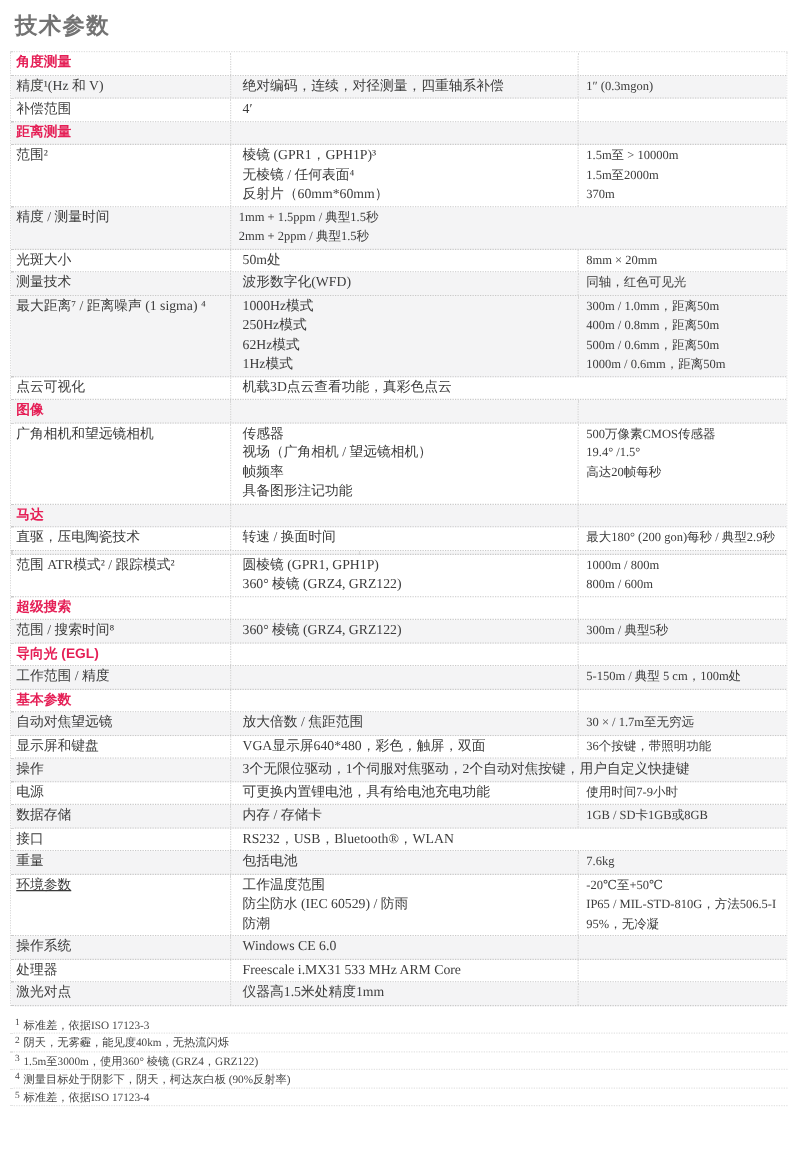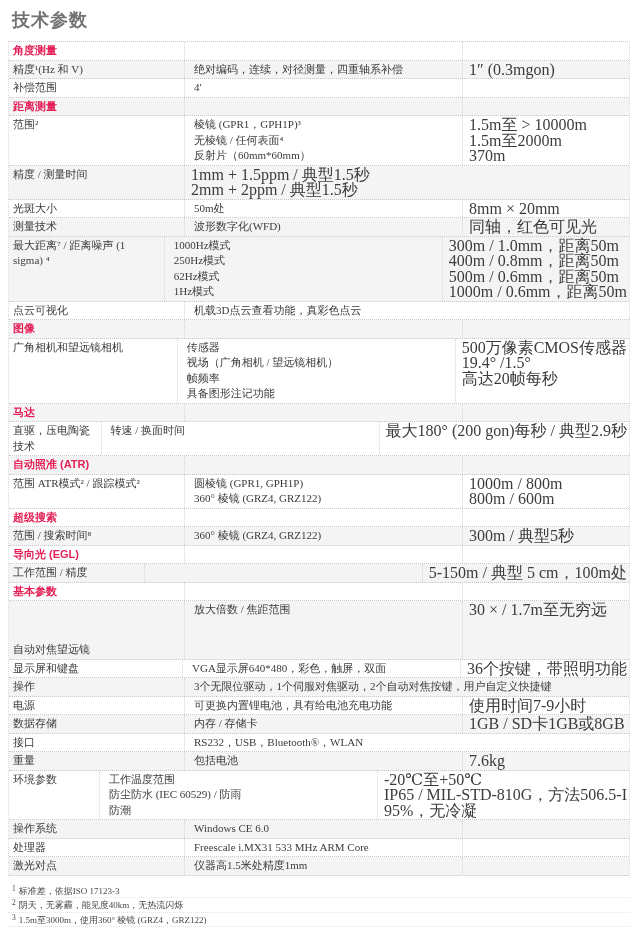--- a/index.html
+++ b/index.html
@@ -43,21 +43,21 @@
     width:278px; box-sizing:border-box;
     border-left:1px dotted #d7d7d7;
     padding:1px 4px 1px 9px;
     font-size:11px; line-height:15.5px;
   }
   .mid.span { width:auto; flex:1; }
   .val {
     flex:1; box-sizing:border-box;
     border-left:1px dotted #d7d7d7;
     padding:1px 2px 1px 6px;
-    font-size:16px; line-height:15.5px;
+    font-size:10px; line-height:15.5px;
   }
   .ln { min-height:15.5px; white-space:nowrap; }
   .section-title {
     font-family:"Liberation Sans","DejaVu Sans",sans-serif;
     font-weight:bold;
     color:#e51f56;
     white-space:nowrap;
   }
   .footnotes {
     margin:8px 0 0 8px;
@@ -246,21 +246,20 @@
         <div class="cols">
           <div class="mid">
             <div class="ln">转速 / 换面时间</div>
           </div>
           <div class="val">
             <div class="ln">最大180° (200 gon)每秒 / 典型2.9秒</div>
           </div>
         </div>
       </div>
       <div class="row header-row alt">
-        <div class="c1 section-title">自动照准 (ATR)</div>
         <div class="cols">
           <div class="mid"></div>
           <div class="val"></div>
         </div>
       </div>
       <div class="row">
         <div class="c1">
           <div class="ln" style="white-space: normal;">范围 ATR模式² / 跟踪模式²</div>
         </div>
         <div class="cols">
@@ -316,21 +315,21 @@
       </div>
       <div class="row header-row">
         <div class="c1 section-title">基本参数</div>
         <div class="cols">
           <div class="mid"></div>
           <div class="val"></div>
         </div>
       </div>
       <div class="row alt">
         <div class="c1">
-          <div class="ln" style="white-space: normal; margin-top: 40px;">自动对焦望远镜</div>
+          <div class="ln" style="white-space: normal;">自动对焦望远镜</div>
         </div>
         <div class="cols">
           <div class="mid">
             <div class="ln">放大倍数 / 焦距范围</div>
           </div>
           <div class="val">
             <div class="ln">30 × / 1.7m至无穷远</div>
           </div>
         </div>
       </div>
@@ -401,21 +400,21 @@
           <div class="mid">
             <div class="ln">包括电池</div>
           </div>
           <div class="val">
             <div class="ln">7.6kg</div>
           </div>
         </div>
       </div>
       <div class="row">
         <div class="c1">
-          <div class="ln" style="white-space: normal;">环境参数</div>
+          <div class="ln" style="white-space: normal; text-decoration: underline;">环境参数</div>
         </div>
         <div class="cols">
           <div class="mid">
             <div class="ln">工作温度范围</div>
             <div class="ln">防尘防水 (IEC 60529) / 防雨</div>
             <div class="ln">防潮</div>
           </div>
           <div class="val">
             <div class="ln">-20℃至+50℃</div>
             <div class="ln">IP65 / MIL-STD-810G，方法506.5-I</div>

